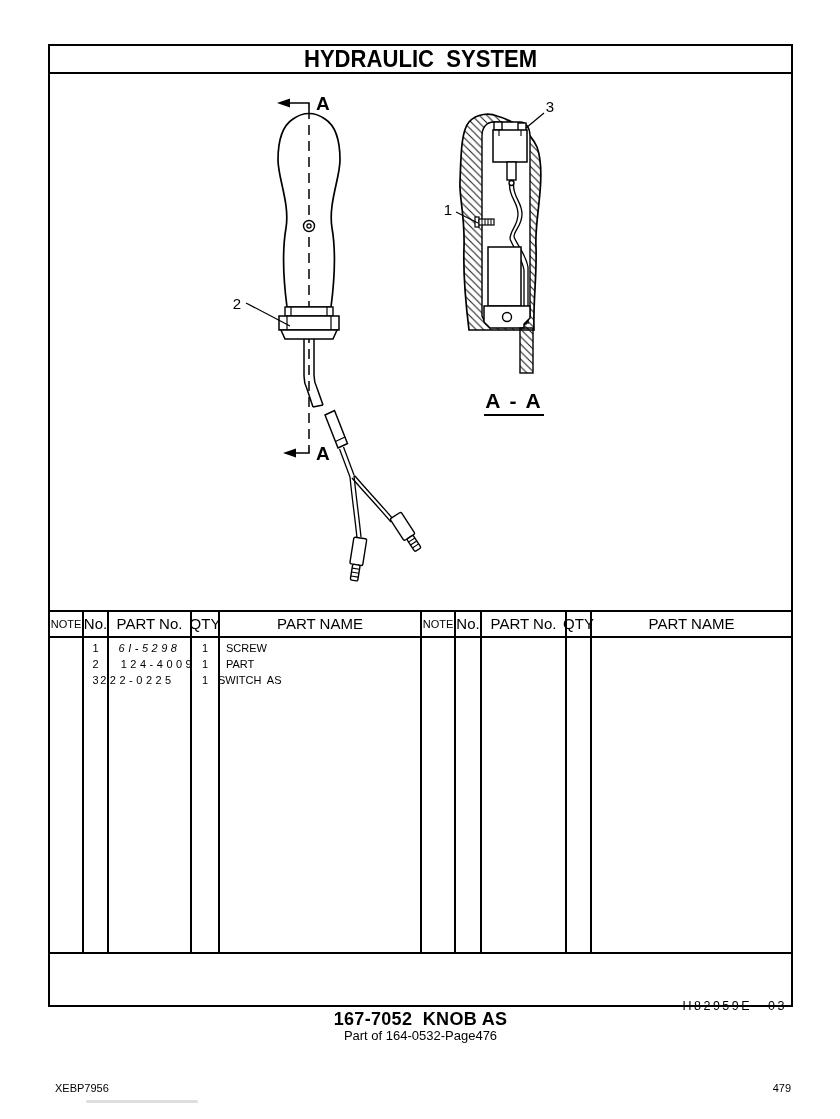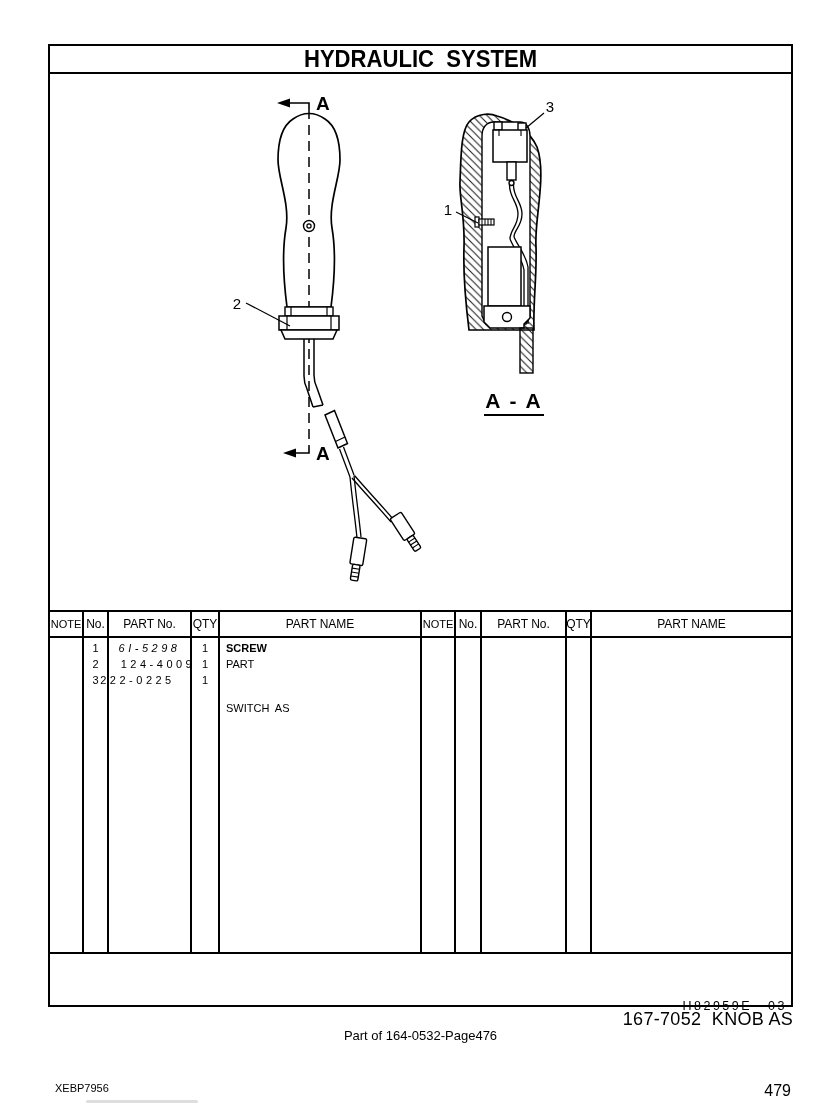--- a/index.html
+++ b/index.html
@@ -12,44 +12,44 @@
   
   .frame{position:absolute;left:48px;top:44px;width:741px;height:959px;border:2px solid #000;background:transparent;}
   .title-text{
     position:absolute;left:48px;top:46px;width:745px;height:26px;
     text-align:center;font-size:24px;font-weight:bold;letter-spacing:0px;
     white-space:pre;transform:scaleX(0.92);line-height:26px;
   }
   
   .hcell{
     position:absolute;top:613px;height:22px;display:flex;align-items:center;justify-content:center;
-    font-size:12px;line-height:12px;white-space:pre;
+    font-size:15px;line-height:12px;white-space:pre;
   }
   .bcell{
     position:absolute;height:16px;font-size:11px;line-height:16px;white-space:pre;
   }
   .bcell.center{display:flex;align-items:center;justify-content:center;}
   .partno{letter-spacing:3.5px;}
   .pname{word-spacing:3px;}
   
   .doccode{
     position:absolute;left:50px;top:985px;width:737px;text-align:right;
     font-size:12.5px;letter-spacing:2.5px;white-space:pre;
   }
   .doccode .rev{margin-left:16px;letter-spacing:2.5px;}
   .cap-title{
-    position:absolute;left:48px;top:1009px;width:745px;text-align:right;
-    font-size:18px;font-weight:normal;white-space:pre;letter-spacing:0.3px;
+    position:absolute;left:48px;top:1009px;width:745px;text-align:center;
+    font-size:18px;font-weight:bold;white-space:pre;letter-spacing:0.3px;
   }
   .cap-sub{
     position:absolute;left:48px;top:1028px;width:745px;text-align:center;
     font-size:13px;white-space:pre;
   }
   .form-no{position:absolute;left:55px;top:1082px;font-size:11px;}
-  .page-no{position:absolute;left:48px;top:1082px;width:743px;text-align:right;font-size:16px;}
+  .page-no{position:absolute;left:48px;top:1082px;width:743px;text-align:right;font-size:11px;}
   .smudge{position:absolute;left:86px;top:1100px;width:112px;height:3px;background:#cdcdcd;opacity:.65;border-radius:2px;}
   svg text{font-family:"Liberation Sans",sans-serif;fill:#000;}
 </style>
 </head>
 <body>
 
 <div class="frame"></div>
 <div class="hline" style="left:48px;top:72px;width:745px;height:2px;"></div>
 <div class="title-text">HYDRAULIC  SYSTEM</div>
 
@@ -186,35 +186,35 @@
   <div class="hcell" style="left:422px;width:32px;font-size:11px;">NOTE</div>
   <div class="hcell" style="left:456px;width:24px;">No.</div>
   <div class="hcell" style="left:482px;width:83px;">PART No.</div>
   <div class="hcell" style="left:567px;width:23px;">QTY</div>
   <div class="hcell" style="left:592px;width:199px;">PART NAME</div>
 
   <div>
     <div class="bcell center" style="left:84px;top:640px;width:23px;">1</div>
     <div class="bcell center partno" style="left:109px;top:640px;width:81px;font-style:italic;">6I-5298</div>
     <div class="bcell center" style="left:192px;top:640px;width:26px;">1</div>
-    <div class="bcell pname" style="left:226px;top:640px;font-weight:bold;">SCREW</div>
+    <div class="bcell pname" style="left:226px;top:640px;">SCREW</div>
   </div>
 
   <div>
     <div class="bcell center" style="left:84px;top:656px;width:23px;">2</div>
     <div class="bcell center partno" style="left:109px;top:656px;width:98px;">124-4009</div>
     <div class="bcell center" style="left:192px;top:656px;width:26px;">1</div>
     <div class="bcell pname" style="left:226px;top:656px;">PART</div>
   </div>
 
   <div>
     <div class="bcell center" style="left:84px;top:672px;width:23px;">3</div>
     <div class="bcell center partno" style="left:92px;top:672px;width:91px;">222-0225</div>
     <div class="bcell center" style="left:192px;top:672px;width:26px;">1</div>
-    <div class="bcell pname" style="left:226px;top:672px;margin-top:28px;">SWITCH AS</div>
+    <div class="bcell pname" style="left:218px;top:672px;">SWITCH AS</div>
   </div>
 </div>
 
 <div class="doccode">
   <span>H82959E</span><span class="rev">03</span>
 </div>
 <div class="cap-title">167-7052  KNOB AS</div>
 <div class="cap-sub">Part of 164-0532-Page476</div>
 <div class="form-no">XEBP7956</div>
 <div class="page-no">479</div>

